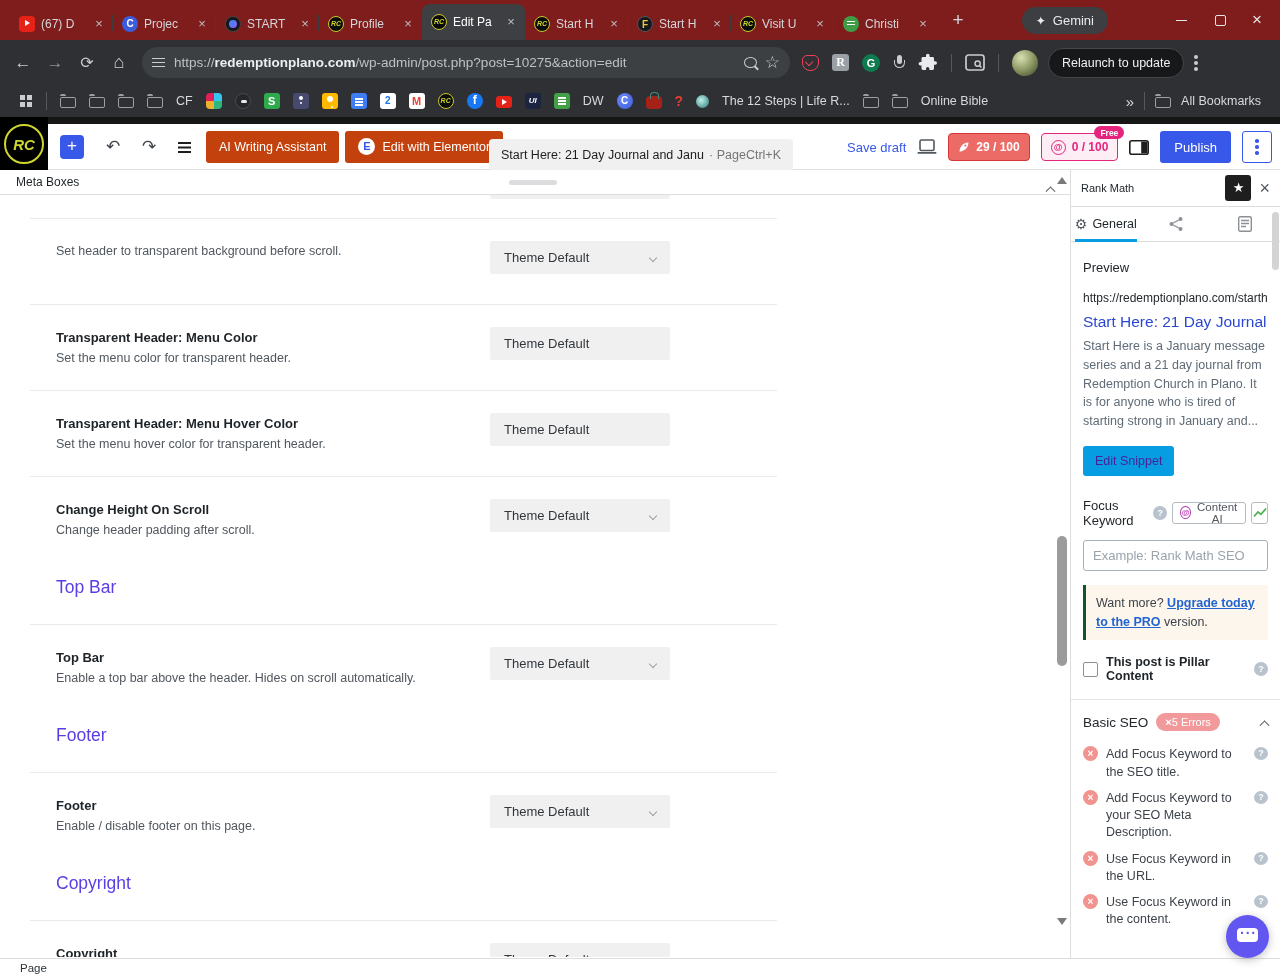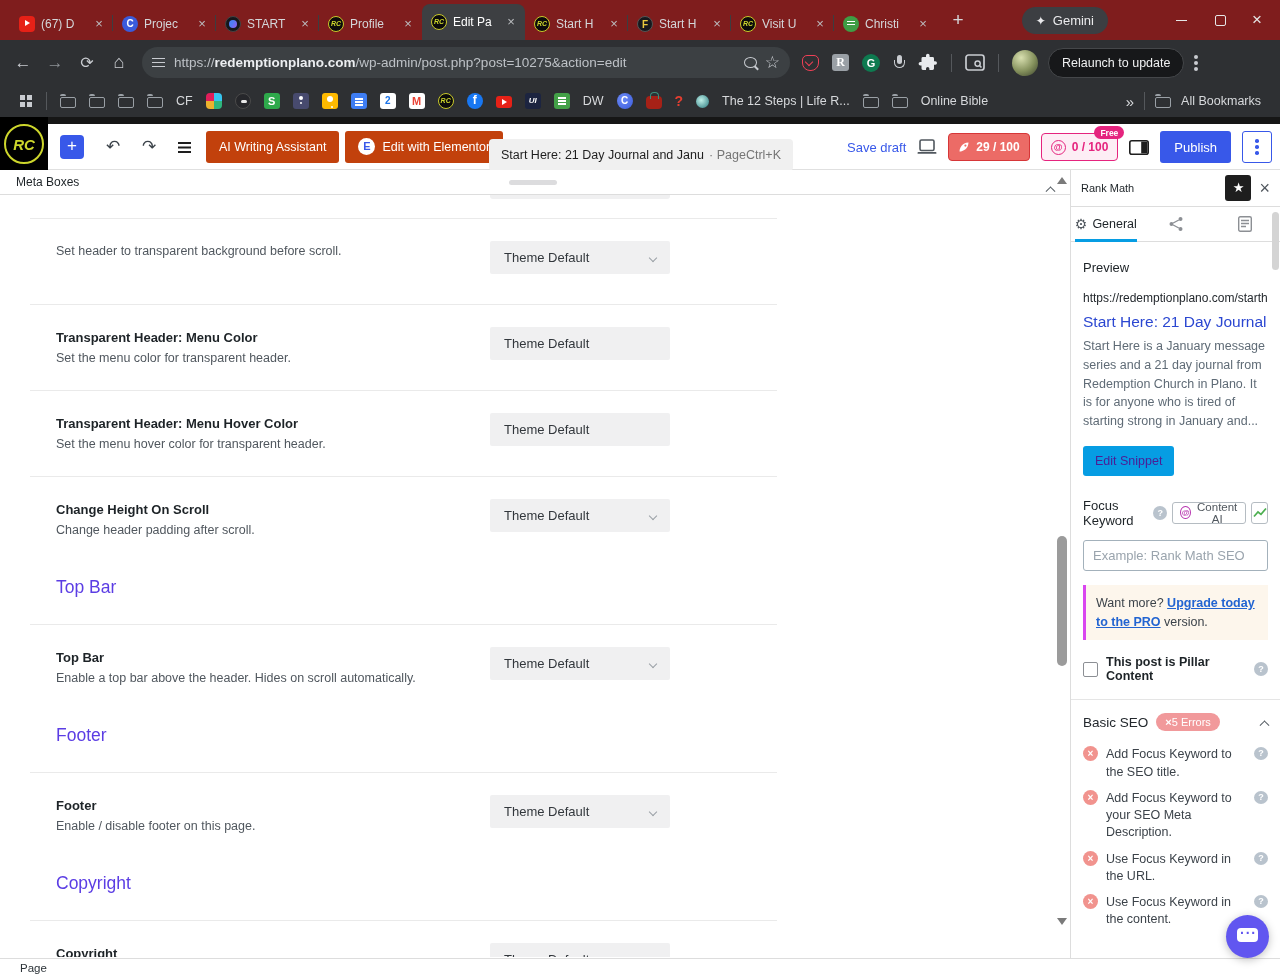--- a/index.html
+++ b/index.html
@@ -184,21 +184,21 @@
   .btn-snippet { display:inline-block; background:#069de3; color:#4c1d95; font-size:12.5px; border:none; border-radius:3px; font-family:inherit; padding:8px 12px; margin-top:15px; }
   .fk-row { display:flex; align-items:center; margin-top:22px; gap:5px; }
   .fk-label { font-size:13px; color:#1d2327; }
   .qmark { width:14px; height:14px; border-radius:50%; background:#b9c3cd; color:#fff; font-size:9px; font-weight:bold; text-align:center; line-height:14px; flex:0 0 14px; }
   .qmark::after { content:"?"; }
   .chip-ai { margin-left:auto; height:22px; border:1px solid #b5bcc2; border-radius:3px; background:#fff; display:flex; align-items:center; gap:5px; padding:0 7px; font-size:11.5px; color:#50575e; font-family:inherit; }
   .chip-ai .i-at { border-color:#b735b0; color:#b735b0; width:13px; height:13px; line-height:11px; font-size:8px; }
   .chip-trend { width:22px; height:22px; border:1px solid #b5bcc2; border-radius:3px; background:#fff; display:flex; align-items:center; justify-content:center; }
   .fk-input { width:100%; height:31px; border:1px solid #a3b1bb; border-radius:3px; margin-top:12px; padding:0 9px; font-size:13px; font-family:inherit; color:#2c3338; }
   .fk-input::placeholder { color:#9aa4ad; }
-  .notice { margin-top:14px; background:#fdf6ec; border-left:3px solid #d946ef; padding:9px 10px; font-size:12.5px; color:#3c434a; line-height:1.5; }
+  .notice { margin-top:14px; background:#fdf6ec; border-left:3px solid #14532d; padding:9px 10px; font-size:12.5px; color:#3c434a; line-height:1.5; }
   .notice a { color:#2264d1; font-weight:bold; }
   .pillar { display:flex; align-items:center; gap:8px; margin-top:15px; }
   .pillar .cb { width:15px; height:15px; border:1px solid #8c8f94; border-radius:2px; background:#fff; flex:0 0 15px; }
   .pillar .pl { font-size:12.5px; font-weight:bold; color:#1d2327; }
   .sb-div { height:1px; background:#e5e5e5; margin:16px -12px 0; }
   .sb-sec { display:flex; align-items:center; gap:8px; padding:13px 0; }
   .sb-sec .sname { font-size:13.5px; color:#23282d; }
   .badge { border-radius:10px; padding:3px 9px; font-size:11px; color:#fff; display:flex; align-items:center; white-space:nowrap; }
   .badge.err { background:#f1999b; }
   .badge .bx::after { content:"×"; font-weight:bold; }

